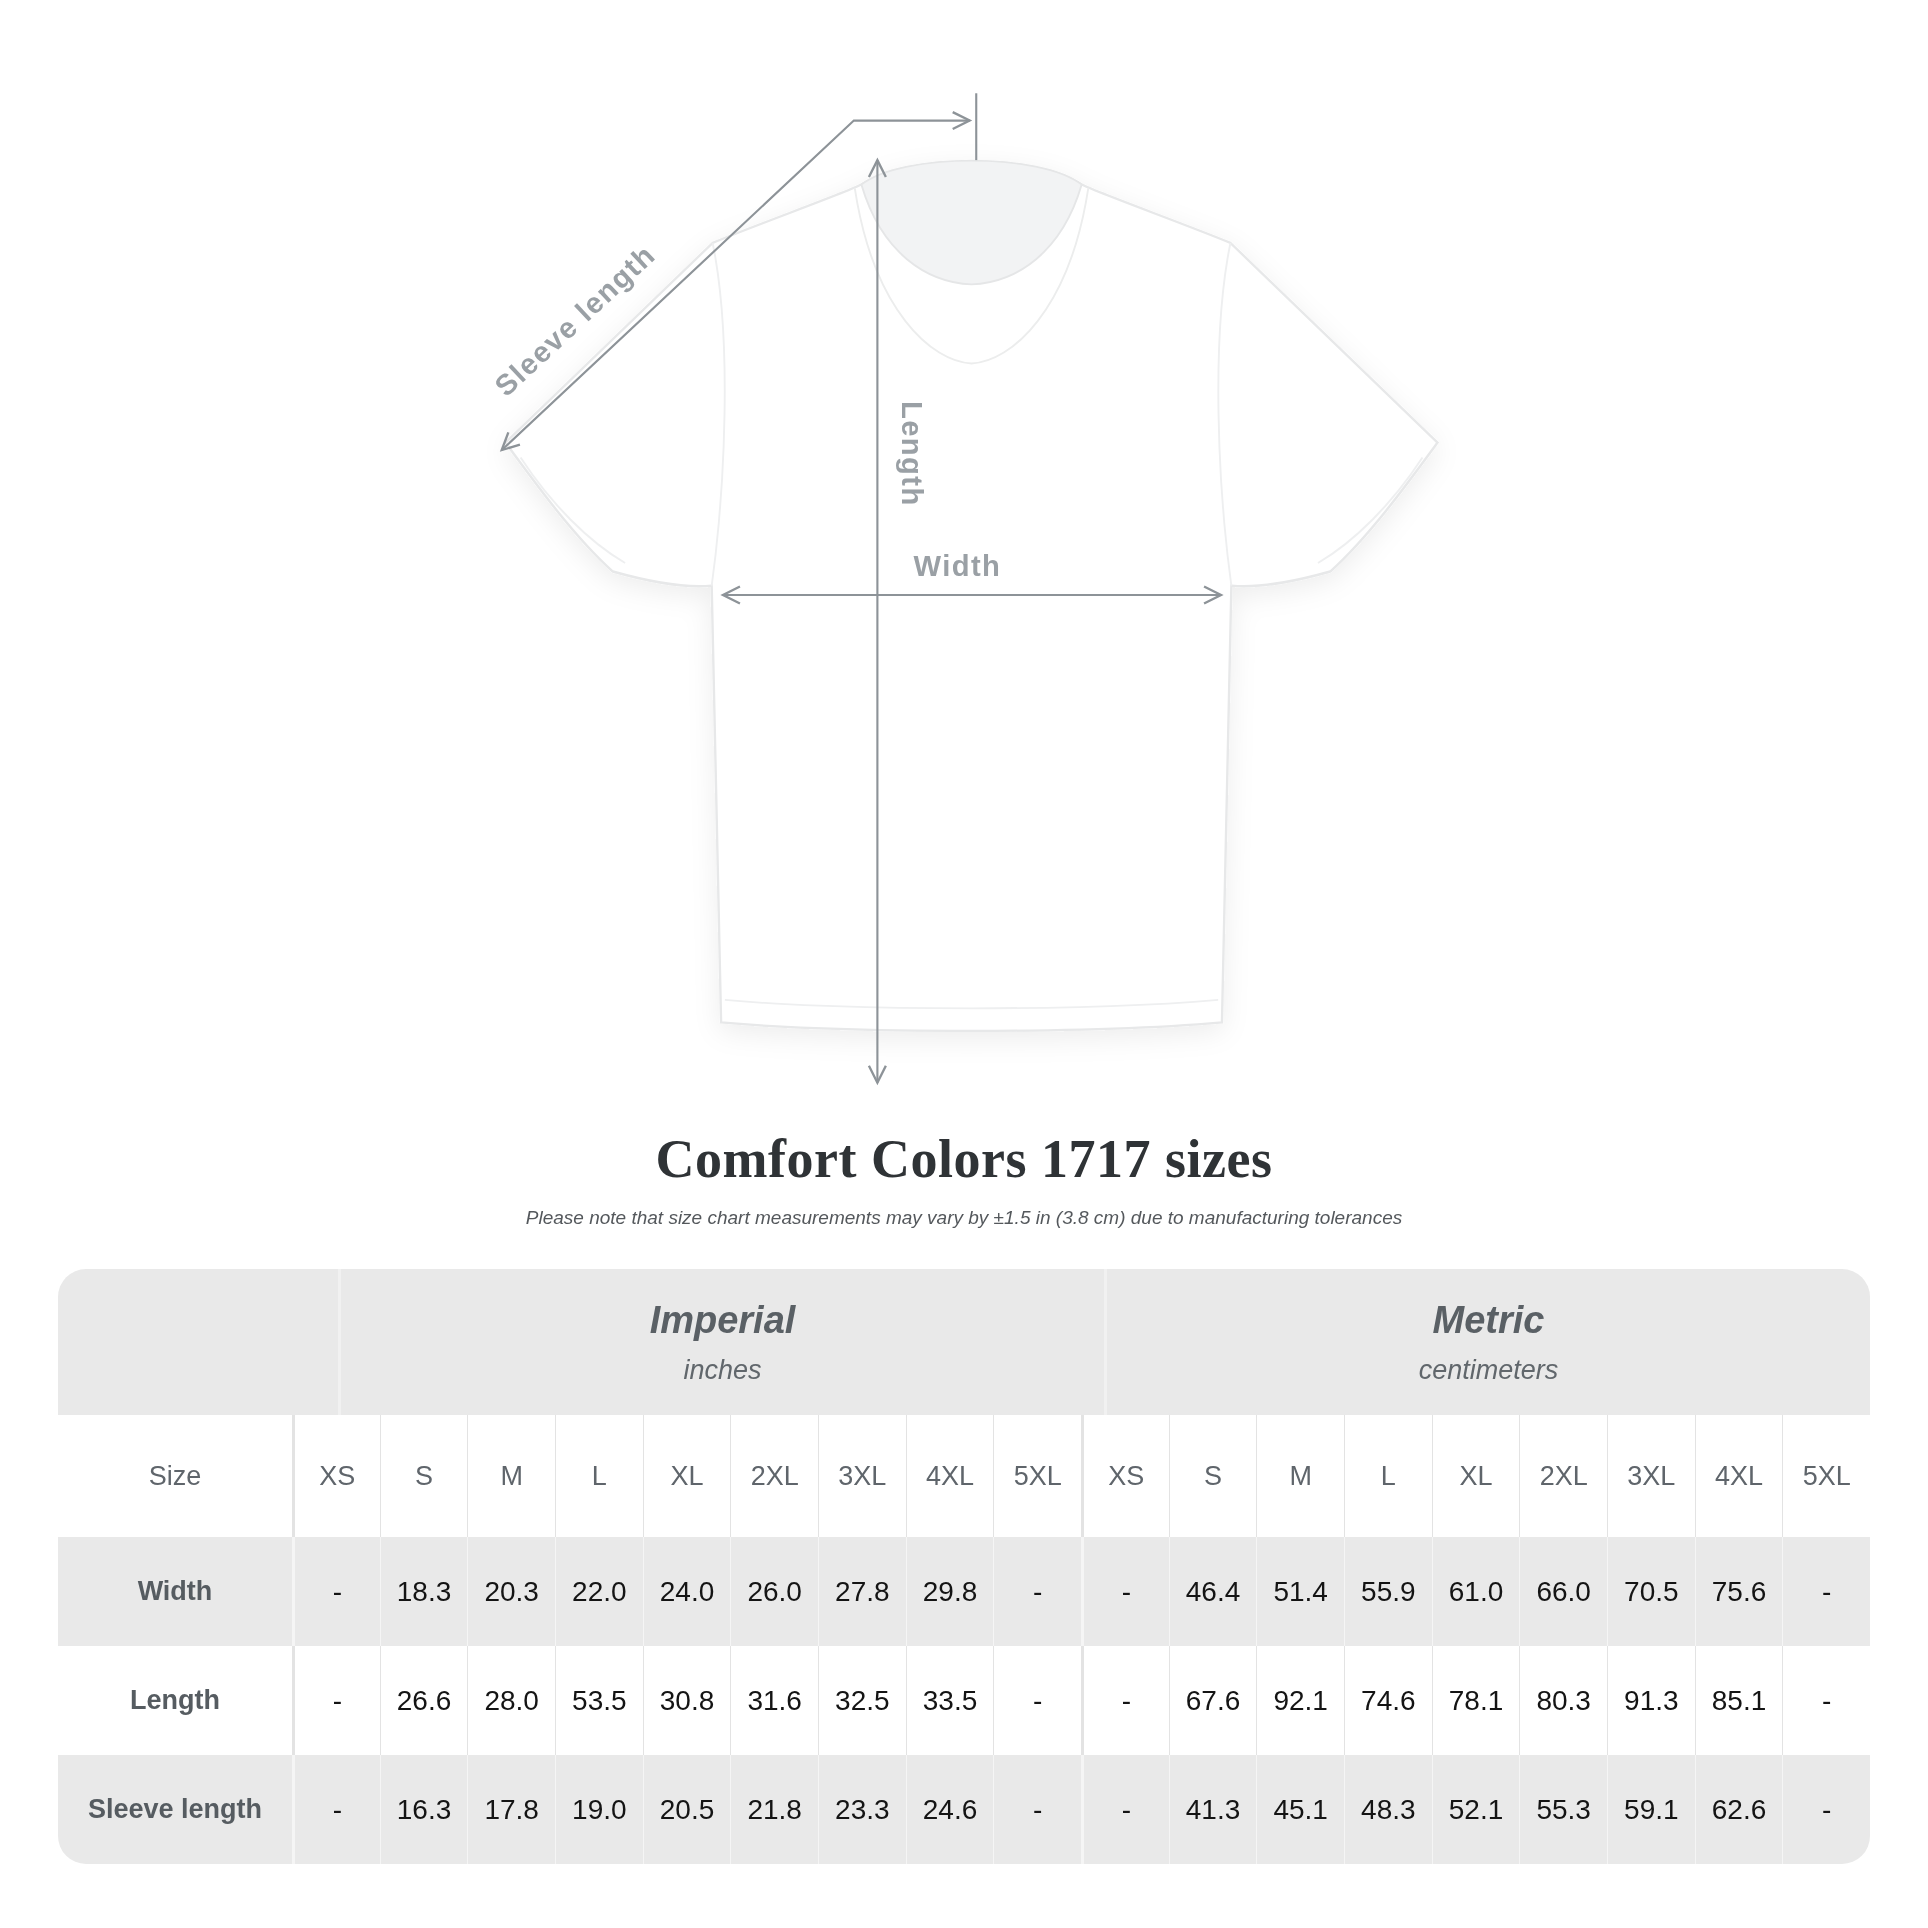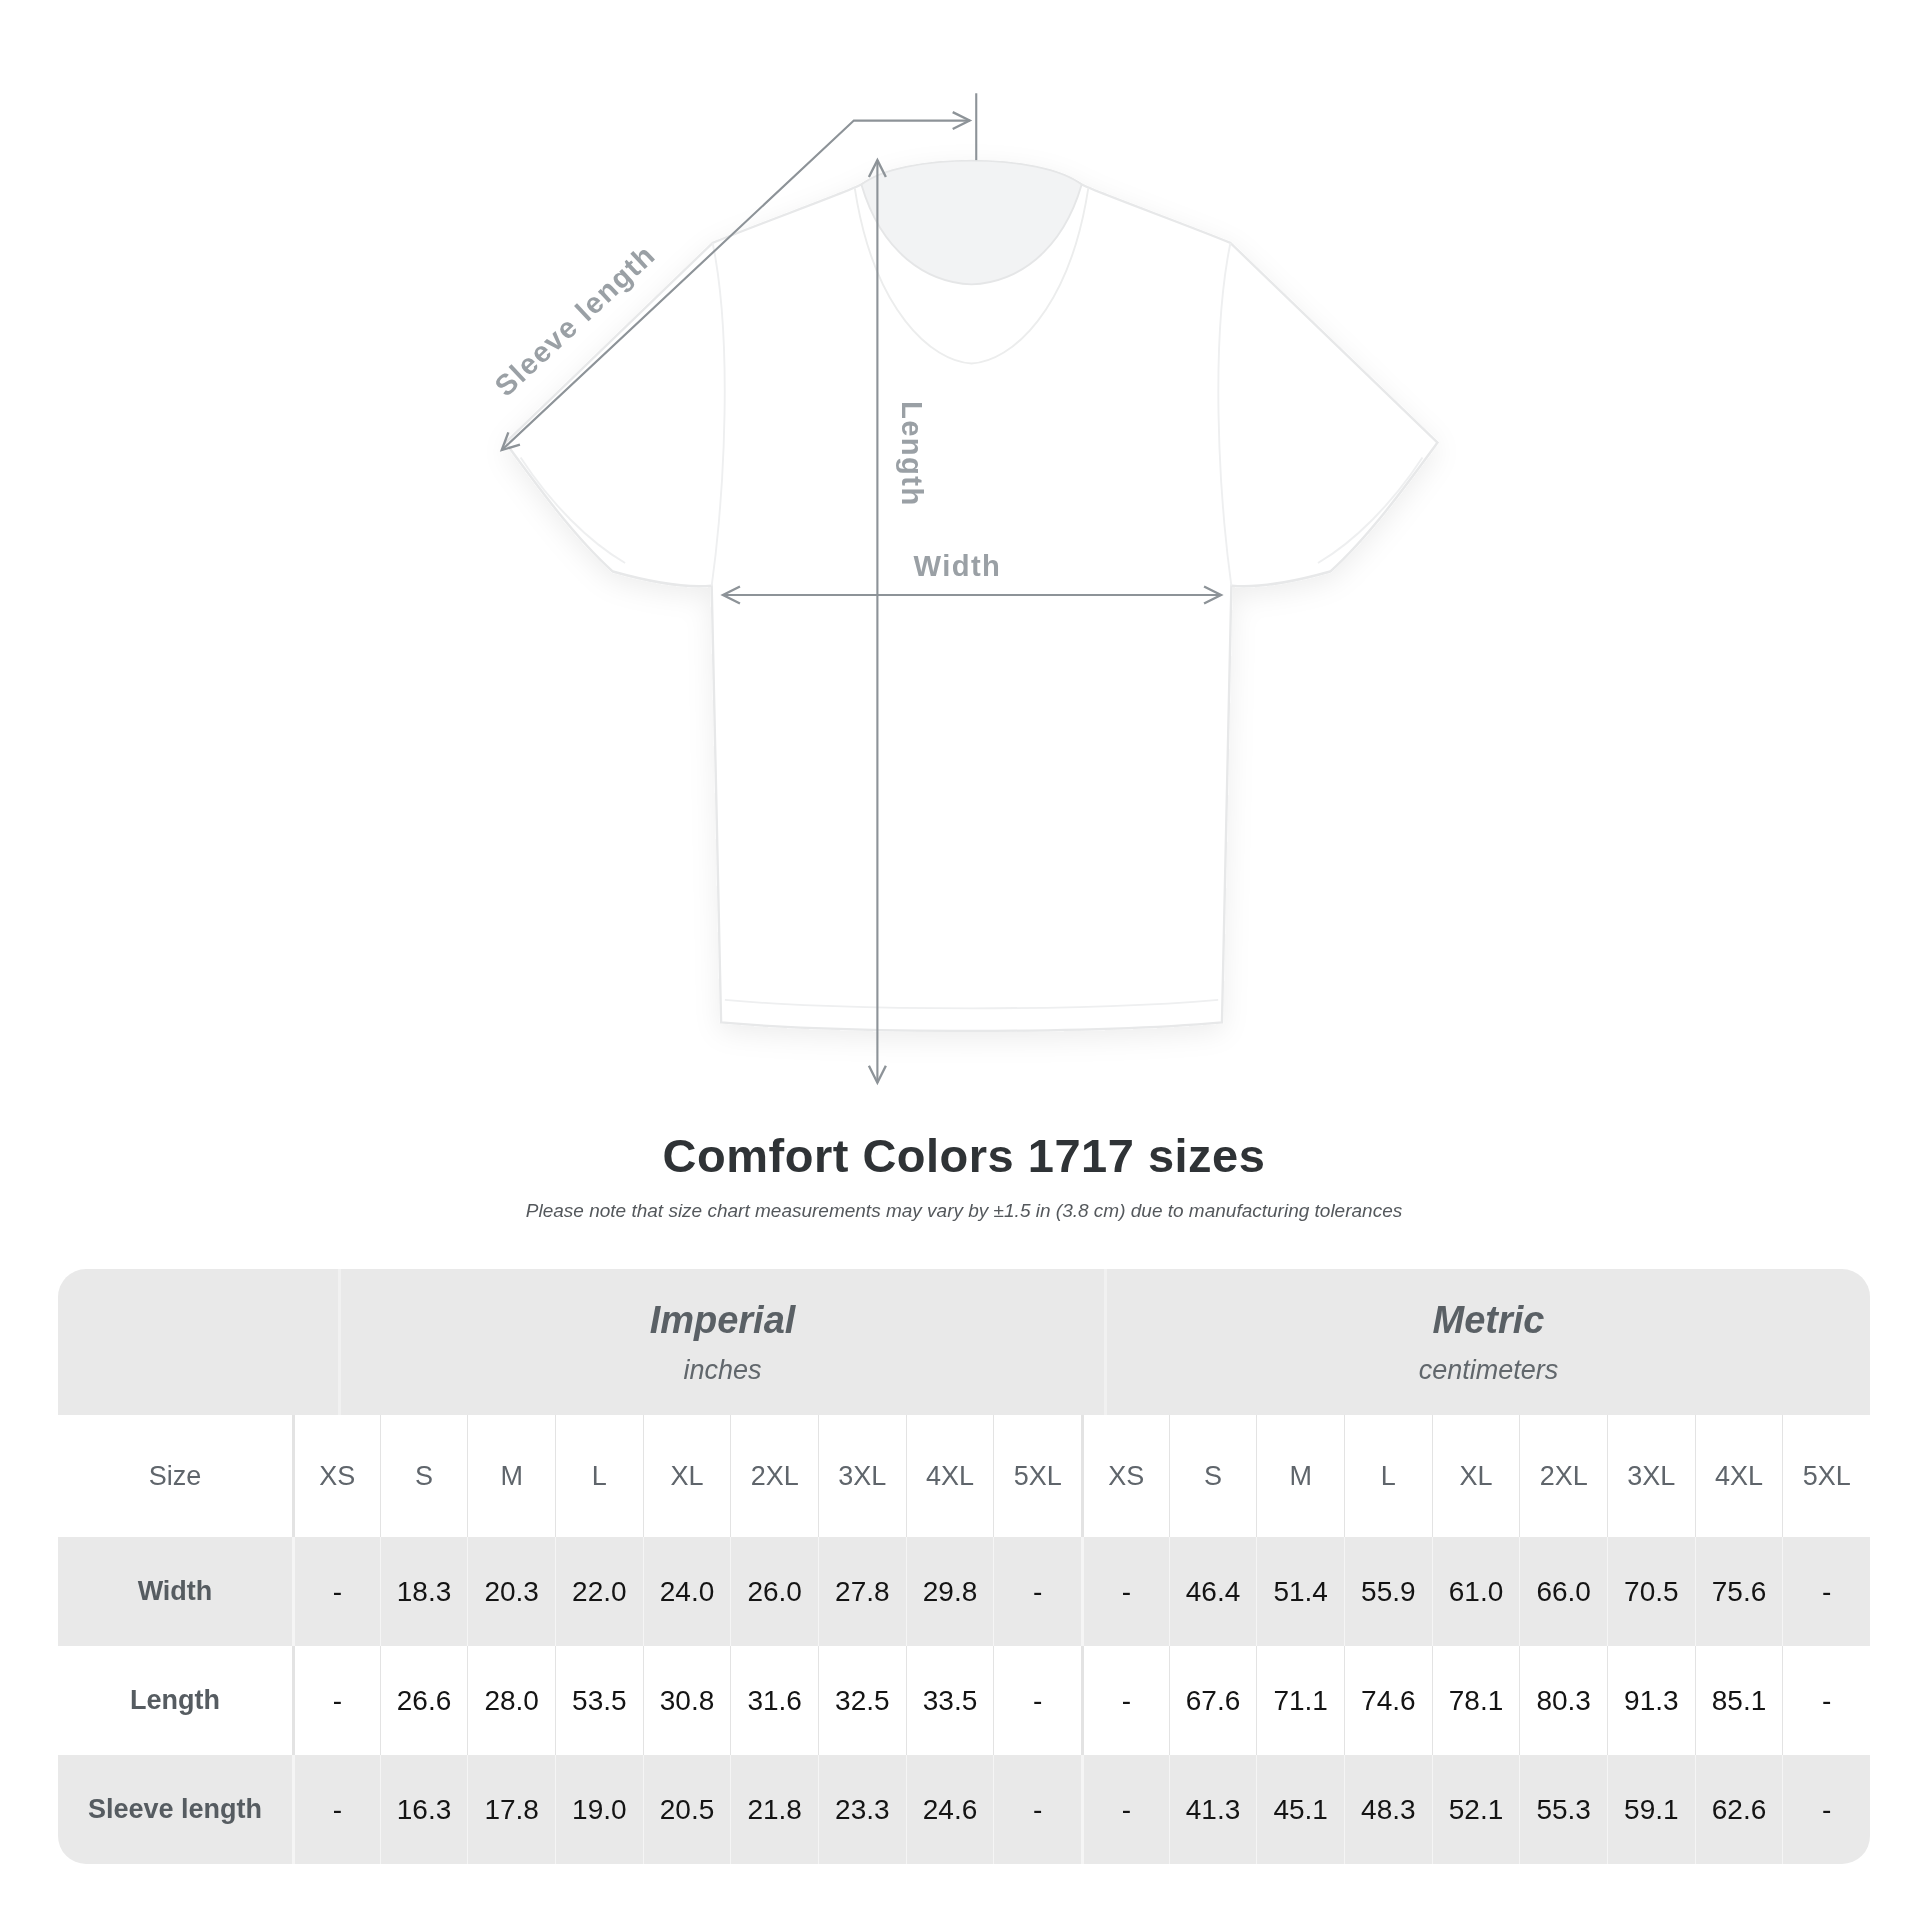--- a/index.html
+++ b/index.html
@@ -9,21 +9,21 @@
   }
   
   .diagram{position:absolute;top:0;left:0;}
   .ann-label{
     font-family:"Liberation Sans",sans-serif;
     font-size:31px;font-weight:bold;fill:#9aa0a5;letter-spacing:1.5px;
   }
   
   .heading{position:absolute;top:1128px;left:0;width:100%;text-align:center;}
   .heading h1{
-    margin:0;font-size:47px;font-weight:bold;color:#2f3336;letter-spacing:0.5px;
+    margin:0;font-size:54px;font-weight:bold;color:#2f3336;letter-spacing:0.5px;font-family:Liberation Serif, serif;
   }
   .heading p{
     margin:17px 0 0 0;font-size:19px;font-style:italic;color:#54585c;
   }
   
   .size-table{
     position:absolute;left:58px;right:58px;top:1269px;
     border-radius:28px;overflow:hidden;
   }
   .row{display:grid;grid-template-columns:234px repeat(18,1fr);}
@@ -165,21 +165,21 @@
         <div class="cell value">26.6</div>
         <div class="cell value">28.0</div>
         <div class="cell value">53.5</div>
         <div class="cell value">30.8</div>
         <div class="cell value">31.6</div>
         <div class="cell value">32.5</div>
         <div class="cell value">33.5</div>
         <div class="cell value">-</div>
         <div class="cell value thick">-</div>
         <div class="cell value">67.6</div>
-        <div class="cell value">71.1</div>
+        <div class="cell value">92.1</div>
         <div class="cell value">74.6</div>
         <div class="cell value">78.1</div>
         <div class="cell value">80.3</div>
         <div class="cell value">91.3</div>
         <div class="cell value">85.1</div>
         <div class="cell value">-</div>
       </div>
     <div class="row data-row shade">
         <div class="cell row-label">Sleeve length</div>
         <div class="cell value thick">-</div>

